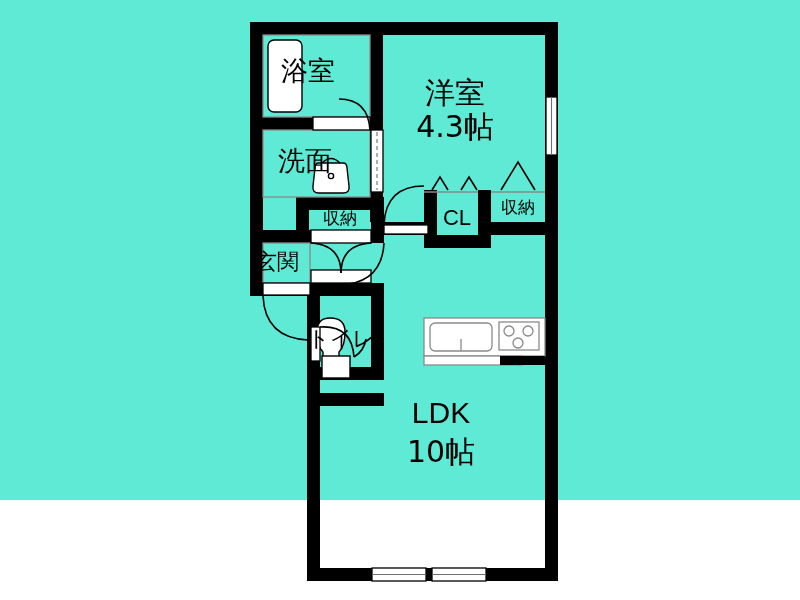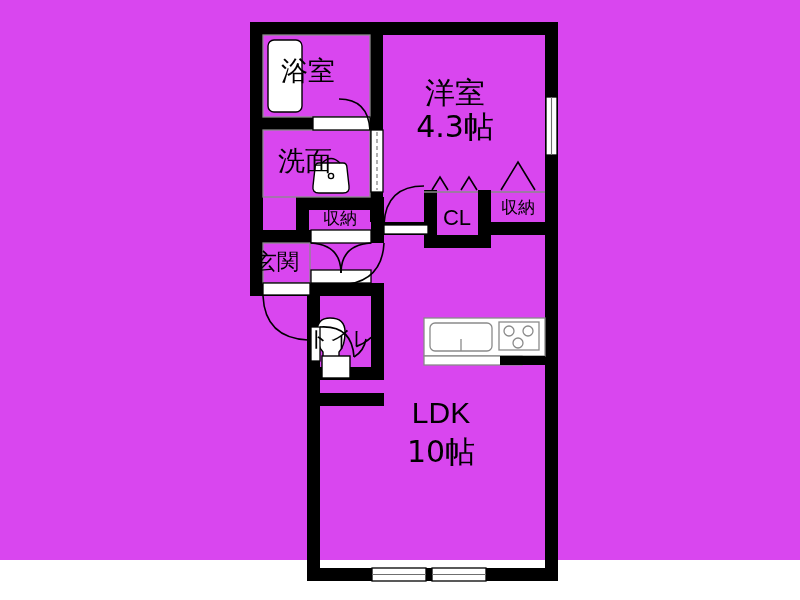--- a/index.html
+++ b/index.html
@@ -10,22 +10,22 @@
   }
   body {
     width: 800px;
     height: 600px;
     font-family: "Liberation Sans", "DejaVu Sans", sans-serif;
     overflow: hidden;
   }
   #plan-root {
     position: relative;
     width: 800px;
-    height: 560px;
-    background: #d946ef;
+    height: 500px;
+    background: #5eead4;
   }
   #plan-svg {
     display: block;
     width: 800px;
     height: 600px;
   }
   .room-label {
     font-family: "DejaVu Sans", "Liberation Sans", sans-serif;
     fill: #000000;
     text-anchor: middle;

